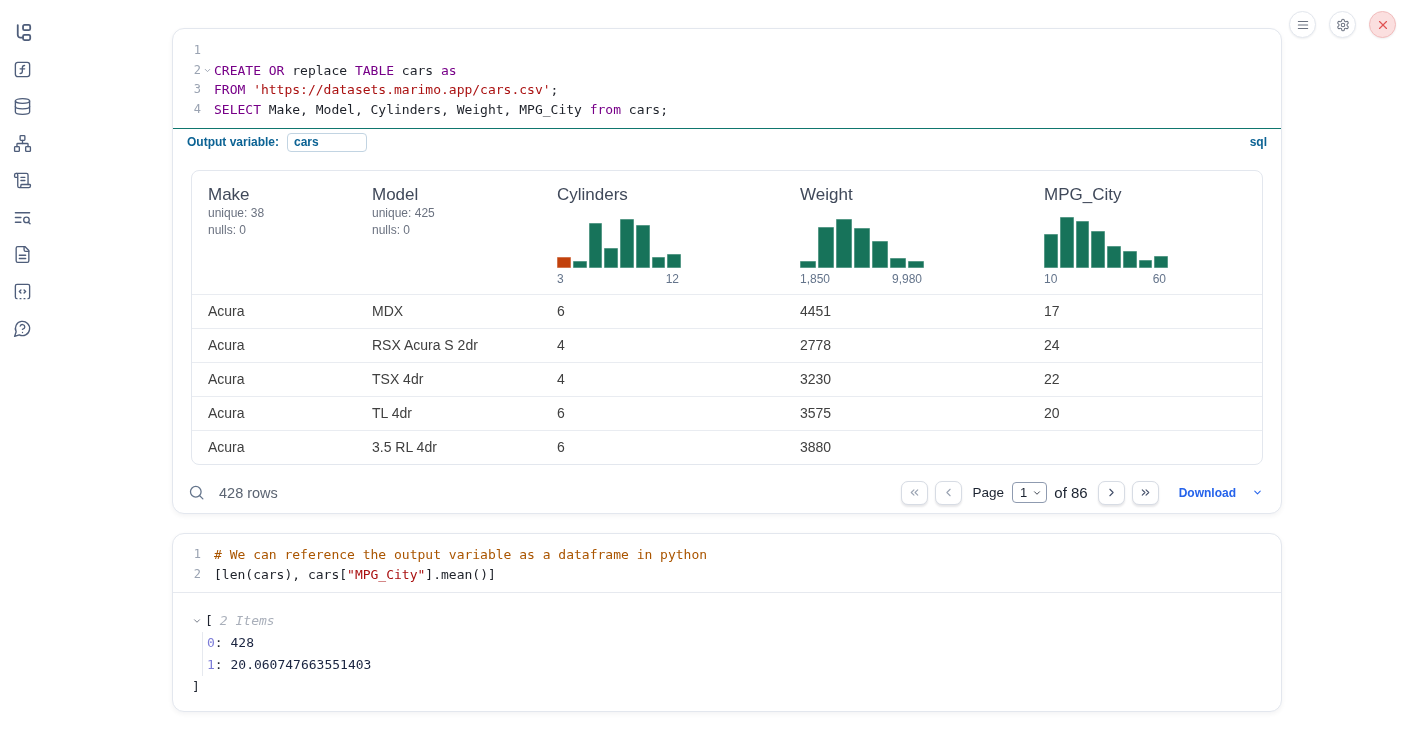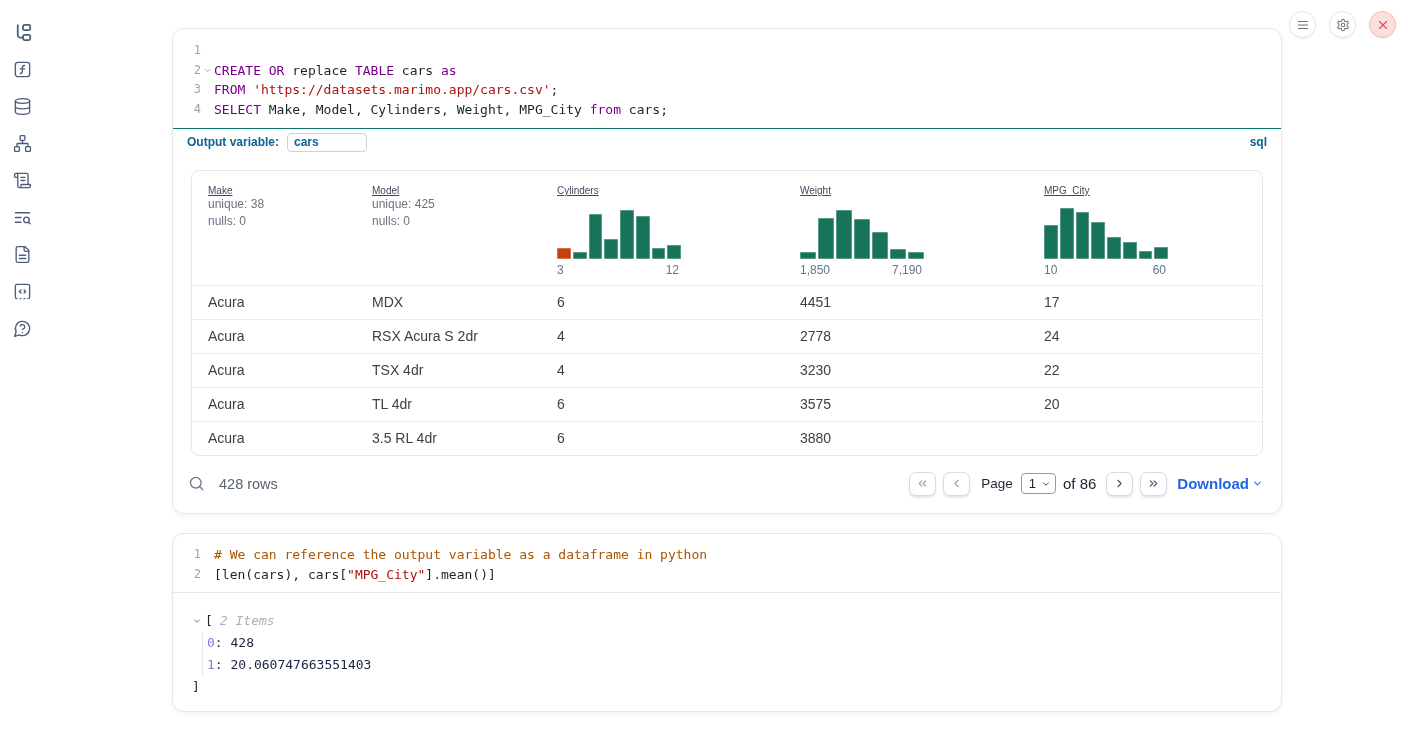--- a/index.html
+++ b/index.html
@@ -50,21 +50,21 @@
   .outvar-label { font-size:12px; font-weight:700; color:#0c6394; }
   .outvar-input { width:80px; height:19px; margin-left:8px; border:1px solid #c2d4e2;
                   border-radius:4px; padding:0 6px; font-size:12px; font-weight:700;
                   color:#0c6394; font-family:inherit; outline:none; }
   .lang-badge { margin-left:auto; font-size:12px; font-weight:700; color:#0c6394; cursor:default; }
 
   
   .table-card { margin:15px 18px 0; border:1px solid #e3e7ee; border-radius:8px; overflow:hidden; }
   .t-grid { display:grid; grid-template-columns:164px 185px 243px 244px 1fr; }
   .th { padding:14px 8px 8px 16px; }
-  .col-name { font-size:10px; color:#40495a; cursor:pointer;text-decoration:underline; }
+  .col-name { font-size:17px; color:#40495a; cursor:pointer; }
   .stat { font-size:12px; color:#6b7280; line-height:16.5px; }
   .stat:first-of-type { margin-top:12px; }
   .hist-wrap { margin-top:10px; width:124px; }
   .hist { height:53px; display:flex; align-items:flex-end; gap:2px; }
   .bar { flex:1; background:#17735a; box-shadow:inset 0 0 0 0.5px rgba(255,255,255,.55); }
   .hist-axis { display:flex; justify-content:space-between; font-size:12px;
                color:#64748b; margin-top:4px; padding-right:2px; }
   .t-row { border-top:1px solid #e9ecf1; cursor:pointer; }
   .td { padding:8px 8px 8px 16px; font-size:14px; color:#404040; line-height:17px; height:33px; }
 
@@ -81,22 +81,22 @@
                 stroke-linecap:round; stroke-linejoin:round; }
   .pg-btn.muted svg { stroke:#9aa3b2; }
   .pg-btn.dark svg { stroke:#44506a; }
   .page-label { font-size:13.5px; color:#1b2330; margin:0 1px 0 4px; }
   .page-select { display:flex; align-items:center; gap:5px; height:21px; border:1px solid #8f9bb0;
                  border-radius:4px; padding:0 4px 0 7px; font-size:13px; color:#1b2330;
                  background:#fff; cursor:pointer; }
   .page-select svg { width:10px; height:10px; stroke:#1b2330; fill:none; stroke-width:2;
                      stroke-linecap:round; stroke-linejoin:round; }
   .of-label { font-size:15px; color:#1b2330; margin-right:3px; }
-  .download-link { margin-left:3px; display:flex; align-items:center; gap:3px;
-                   font-size:15px; font-weight:600; color:#2563eb; cursor:pointer; }
+  .download-link { margin-left:13px; display:flex; align-items:center; gap:16px;
+                   font-size:12px; font-weight:600; color:#2563eb; cursor:pointer; }
   .download-link svg { width:11px; height:11px; stroke:#2563eb; fill:none; stroke-width:2.2;
                        stroke-linecap:round; stroke-linejoin:round; }
 
   
   .out-sep { border-top:1px solid #e6e9ef; }
   .tree-out { padding:17px 0 0 19px; font-family:"DejaVu Sans Mono", monospace;
               font-size:13px; line-height:22px; color:#1f2430; }
   .tree-head { display:flex; align-items:center; }
   .tree-chevron { width:13px; display:flex; align-items:center; cursor:pointer; }
   .tree-chevron svg { width:10px; height:10px; stroke:#6b7280; fill:none; stroke-width:2.2;
@@ -259,21 +259,21 @@
               <div class="bar" style="height: 13%; background: rgb(23, 115, 90);"></div>
               <div class="bar" style="height: 77%; background: rgb(23, 115, 90);"></div>
               <div class="bar" style="height: 93%; background: rgb(23, 115, 90);"></div>
               <div class="bar" style="height: 75%; background: rgb(23, 115, 90);"></div>
               <div class="bar" style="height: 51%; background: rgb(23, 115, 90);"></div>
               <div class="bar" style="height: 19%; background: rgb(23, 115, 90);"></div>
               <div class="bar" style="height: 13%; background: rgb(23, 115, 90);"></div>
             </div>
             <div class="hist-axis">
               <span>1,850</span>
-              <span>7,190</span>
+              <span>9,980</span>
             </div>
           </div>
         </div>
         <div class="th">
           <div class="col-name">MPG_City</div>
           <div class="hist-wrap">
             <div class="hist">
               <div class="bar" style="height: 64%; background: rgb(23, 115, 90);"></div>
               <div class="bar" style="height: 96%; background: rgb(23, 115, 90);"></div>
               <div class="bar" style="height: 89%; background: rgb(23, 115, 90);"></div>

